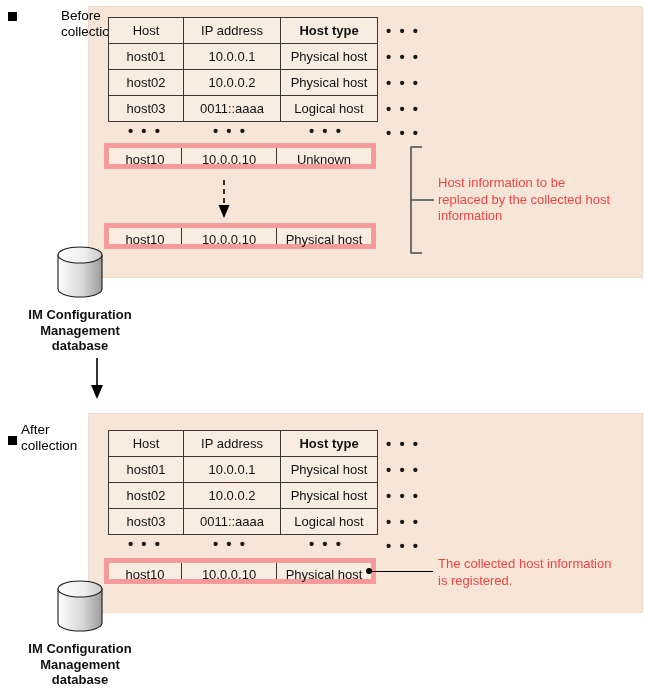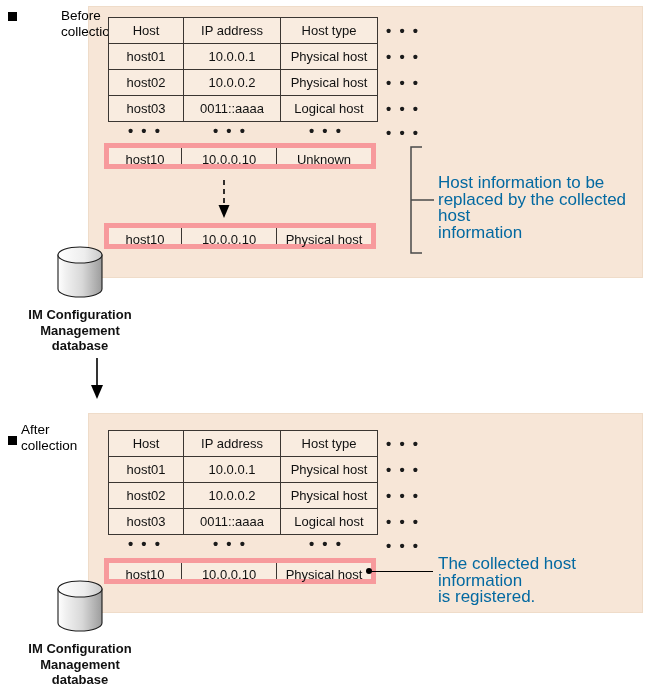--- a/index.html
+++ b/index.html
@@ -55,21 +55,21 @@
     font-size: 13px;
     text-align: center;
     height: 25px;
     padding: 0;
     background: #f9ece0;
     color: #111;
     white-space: nowrap;
   }
   .col-host   { width: 74px; }
   .col-ip     { width: 96px; }
-  .col-type   { width: 96px; }
+  .col-type   { width: 96px; font-weight: bold; }
   .ellipsis-cell {
     text-align: center;
     line-height: 22px;
   }
   .dots {
     font-size: 15px;
     letter-spacing: 2px;
     font-weight: bold;
     color: #1a1a1a;
     line-height: 1;
@@ -96,23 +96,23 @@
     background: #f9ece0;
     white-space: nowrap;
   }
   .hl-sep { border-left: 1.6px solid #3b3632; }
 
   
   .ell-col { font-size: 15px; font-weight: bold; letter-spacing: 2px; color:#1a1a1a; }
 
   
   .callout {
-    font-size: 17px;
+    font-size: 13px;
     line-height: 16.5px;
-    color: #0369a1;
+    color: #ef4444;
     white-space: pre-line;
   }
 
   
   .cyl-wrap { width: 56px; font-weight: bold; }
   .db-caption {
     font-size: 13px;
     line-height: 15.5px;
     text-align: center;
     color: #111;

